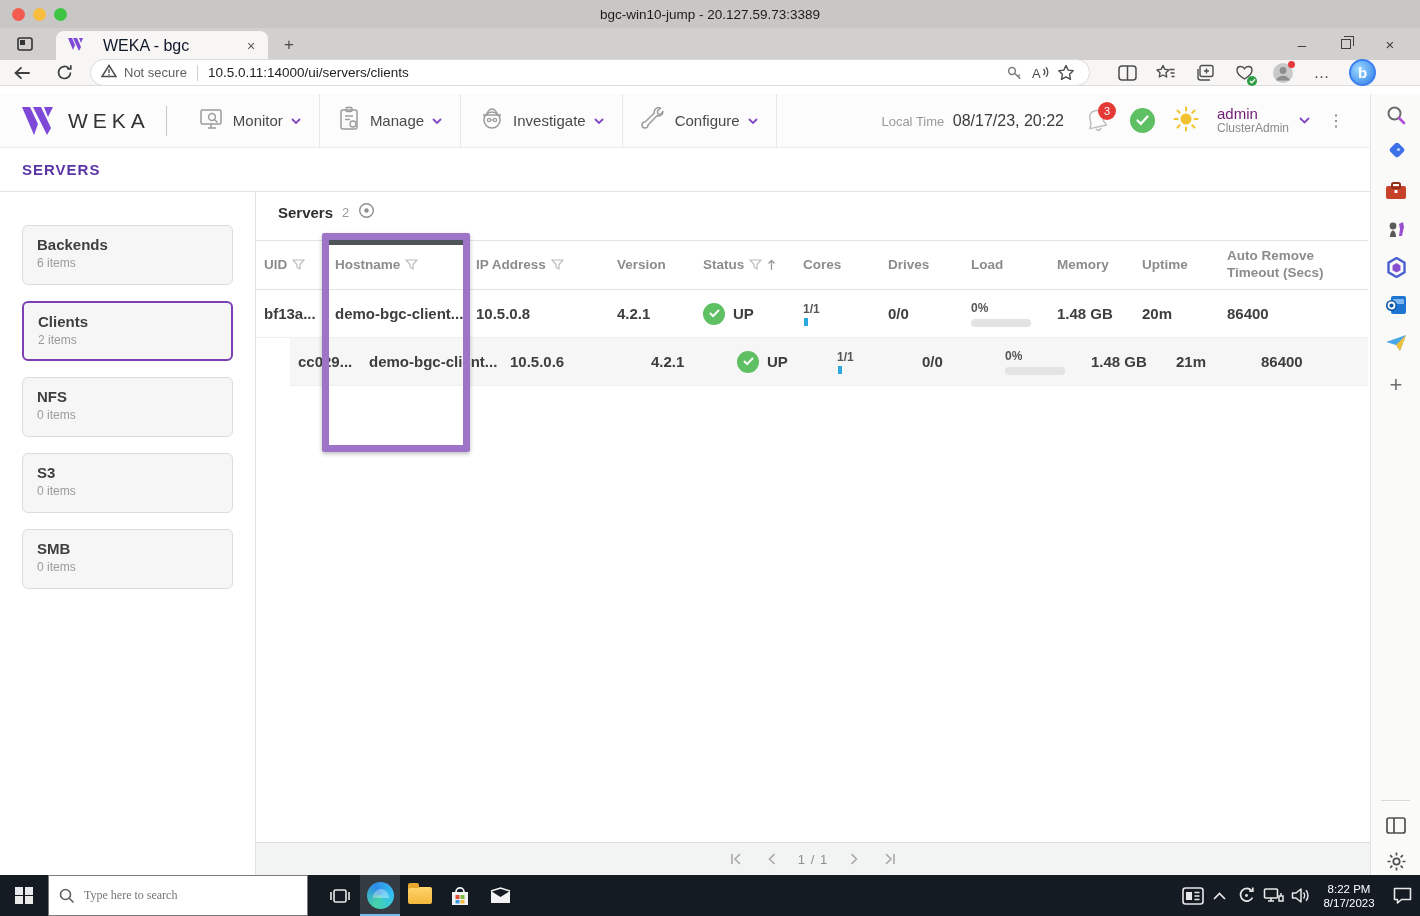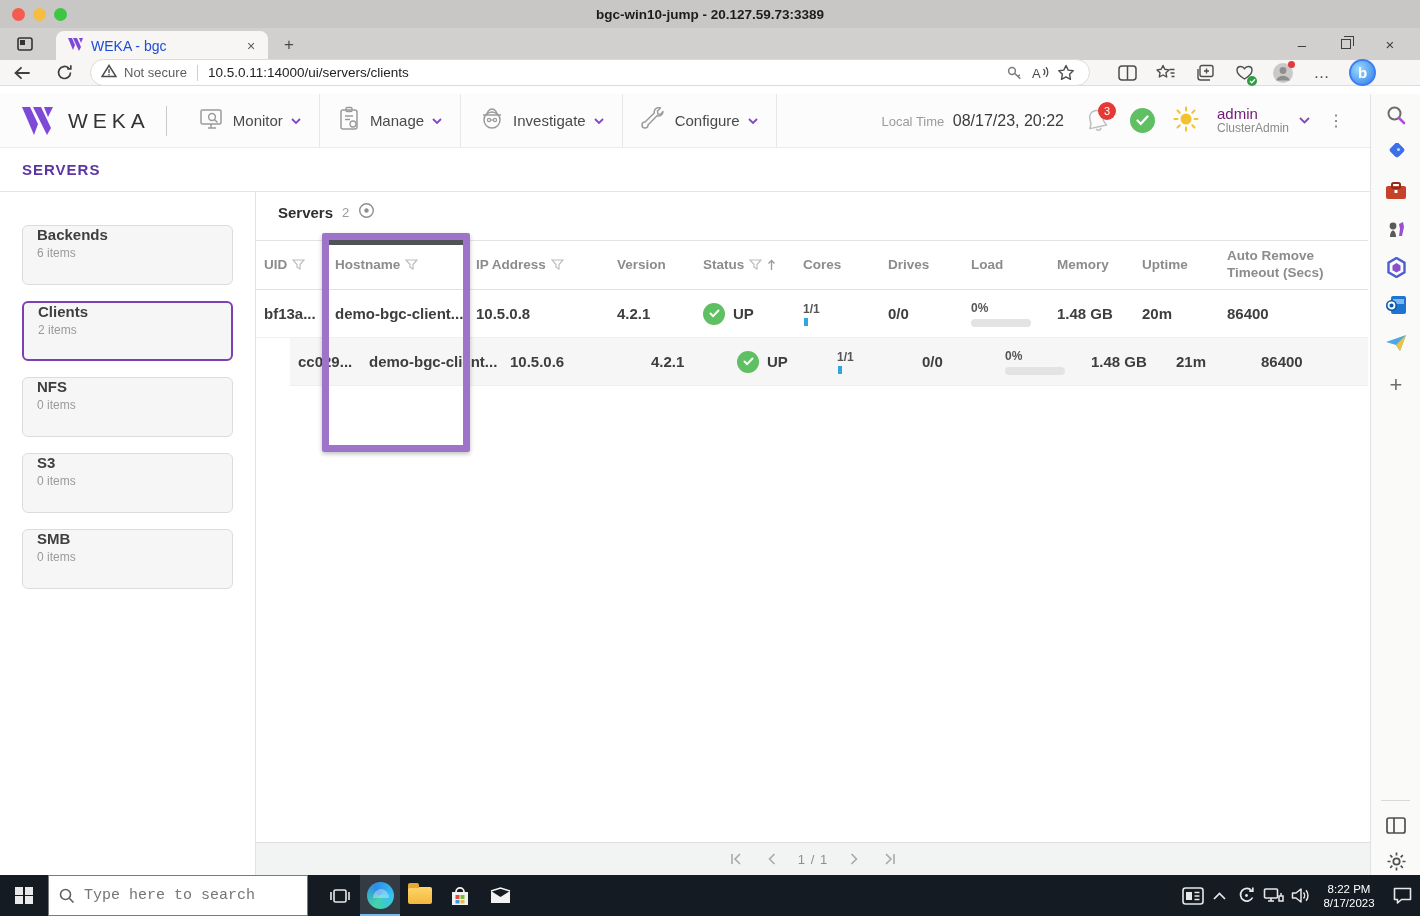--- a/index.html
+++ b/index.html
@@ -5,27 +5,27 @@
   * { margin:0; padding:0; box-sizing:border-box; }
   html,body { width:1420px; height:916px; }
   body { font-family:"Liberation Sans", sans-serif; background:#000; }
   .screen { position:relative; width:1420px; height:916px; overflow:hidden; background:#fff; }
 
   
   .titlebar { position:absolute; top:0; left:0; right:0; height:28px; background:#c9c7c5; display:flex; align-items:center; }
   .lights { position:absolute; left:12px; top:0; height:28px; display:flex; align-items:center; gap:8px; }
   .light { width:13px; height:13px; border-radius:50%; }
   .light.red{background:#f45b51;} .light.yellow{background:#f6bd3e;} .light.green{background:#3ec544;}
-  .rdp-title { width:100%; text-align:center; font-size:13.5px; font-weight:bold; color:#1c1c1c; }
+  .rdp-title { width:100%; text-align:center; font-size:13.5px; font-weight:normal; color:#1c1c1c; }
 
   
   .tabstrip { position:absolute; top:28px; left:0; right:0; height:32px; background:#d2d0ce; }
   .tab-actions { position:absolute; left:14px; top:5px; width:22px; height:22px; display:flex; align-items:center; justify-content:center; border-radius:4px; }
   .tab { position:absolute; left:56px; top:3px; width:212px; height:29px; background:#f7f6f4; border-radius:8px 8px 0 0; display:flex; align-items:center; padding:0 8px 0 12px; }
-  .tab-title { flex:1; font-size:14px; color:#1d4ed8; margin-left:8px; white-space:nowrap; overflow:hidden; }
+  .tab-title { flex:1; font-size:16px; color:#0f172a; margin-left:20px; white-space:nowrap; overflow:hidden; }
   .tab-close { width:18px; height:18px; border-radius:4px; display:flex; align-items:center; justify-content:center; color:#5a5a5a; font-size:14px; }
   .newtab { position:absolute; left:278px; top:6px; width:22px; height:22px; display:flex; align-items:center; justify-content:center; color:#4a4a4a; font-size:17px; border-radius:4px; }
   .wincontrols { position:absolute; right:8px; top:0; height:32px; display:flex; align-items:center; }
   .winbtn { width:44px; height:32px; display:flex; align-items:center; justify-content:center; color:#3f3f3f; font-size:15px; }
   .restore-glyph { width:10px; height:10px; border:1.4px solid #3f3f3f; position:relative; background:transparent; }
   .restore-glyph:before { content:""; position:absolute; left:2px; top:-4px; width:9px; height:9px; border:1.4px solid #3f3f3f; border-left:none; border-bottom:none; }
 
   
   .toolbar { position:absolute; top:60px; left:0; right:0; height:26px; background:#f7f6f4; border-bottom:1px solid #dedddb; display:flex; align-items:center; }
   .navbtn { width:28px; height:28px; display:flex; align-items:center; justify-content:center; margin-left:8px; border-radius:4px; }
@@ -57,21 +57,21 @@
   .user-block { line-height:1.05; text-align:left; }
   .user-name { font-size:15px; color:#701a75; }
   .user-role { font-size:12px; color:#8a8a8a; }
   .kebab { color:#7a7a7a; font-size:16px; letter-spacing:0; line-height:5px; }
 
   .servers-bar { position:absolute; top:54px; left:0; right:0; height:44px; background:#fff; border-bottom:1px solid #e4e4e4; display:flex; align-items:center; }
   .page-title { margin-left:22px; font-size:15px; font-weight:bold; letter-spacing:1px; color:#5c35a5; }
 
   .content { position:absolute; top:98px; left:0; right:0; bottom:0; }
   .side { position:absolute; top:0; left:0; width:256px; bottom:0; border-right:1px solid #e3e3e3; background:#fff; }
-  .card { position:absolute; left:22px; width:211px; height:60px; background:#f6f6f6; border:1px solid #dcdcdc; border-radius:6px; padding:0 14px; }
+  .card { position:absolute; left:22px; width:211px; height:60px; background:#f6f6f6; border:1px solid #dcdcdc; border-radius:6px; padding:10px 14px; }
   .card.selected { border:2px solid #7c3fb5; }
   .card-label { font-size:15px; font-weight:bold; color:#3f3f3f; }
   .card-count { font-size:12px; color:#9a9a9a; margin-top:3px; }
 
   .main { position:absolute; top:0; left:256px; right:0; bottom:0; background:#fff; }
   .table-title-row { position:absolute; top:10px; left:22px; display:flex; align-items:center; gap:9px; }
   .tbl-title { font-size:15px; font-weight:bold; color:#2f2f2f; }
   .tbl-count { font-size:13px; color:#9a9a9a; }
 
   .grid-row { display:grid; grid-template-columns:71px 141px 141px 86px 100px 85px 83px 86px 85px 85px 1fr;font-weight:bold; }
@@ -97,21 +97,21 @@
   .edgebar { position:absolute; top:94px; right:0; width:50px; bottom:41px; background:#fafaf9; border-left:1px solid #e2e2e2; }
   .eb-ico { position:absolute; left:0; width:50px; height:30px; display:flex; align-items:center; justify-content:center; }
   .eb-div { position:absolute; left:10px; right:10px; top:706px; height:1px; background:#d9d9d9; }
 
   
   .taskbar { position:absolute; left:0; right:0; bottom:0; height:41px; background:#141b23; display:flex; align-items:stretch; }
   .tb-start { width:48px; display:flex; align-items:center; justify-content:center; }
   .winlogo { display:grid; grid-template-columns:8px 8px; grid-template-rows:8px 8px; gap:1.5px; }
   .winlogo span { background:#e9e9e9; }
   .tb-search { width:260px; background:#fff; border:1px solid #7a7a7a; display:flex; align-items:center; padding:0 10px; gap:9px; }
-  .tb-search input { border:none; outline:none; font-size:15px; color:#444; width:190px; background:transparent; font-family:Liberation Mono, monospace; }
+  .tb-search input { border:none; outline:none; font-size:12px; color:#444; width:190px; background:transparent; font-family:Liberation Serif, serif; }
   .tb-app { width:40px; display:flex; align-items:center; justify-content:center; }
   .tb-app.active { background:rgba(255,255,255,0.14); box-shadow:inset 0 -2px 0 #76b9ed; }
   .tray { margin-left:auto; display:flex; align-items:center; }
   .tray-ico { width:27px; height:41px; display:flex; align-items:center; justify-content:center; }
   .clock { width:70px; text-align:center; color:#fff; font-size:11.5px; line-height:14px; padding-top:1px; }
   .edge-ball { width:27px; height:27px; border-radius:50%; background:conic-gradient(from 210deg, #45d3a6, #2f8ce8, #35c1f1, #45d3a6); position:relative; }
   .edge-ball:after { content:""; position:absolute; left:6px; top:7px; width:16px; height:9px; border-radius:50% 50% 0 0 / 100% 100% 0 0; background:rgba(255,255,255,0.35); }
   .folder { position:relative; width:24px; height:17px; background:linear-gradient(#ffd56a,#f3b73c); border-radius:2px; }
   .folder:before { content:""; position:absolute; top:-4px; left:0; width:11px; height:5px; background:#e8a92f; border-radius:2px 2px 0 0; }
 </style>

